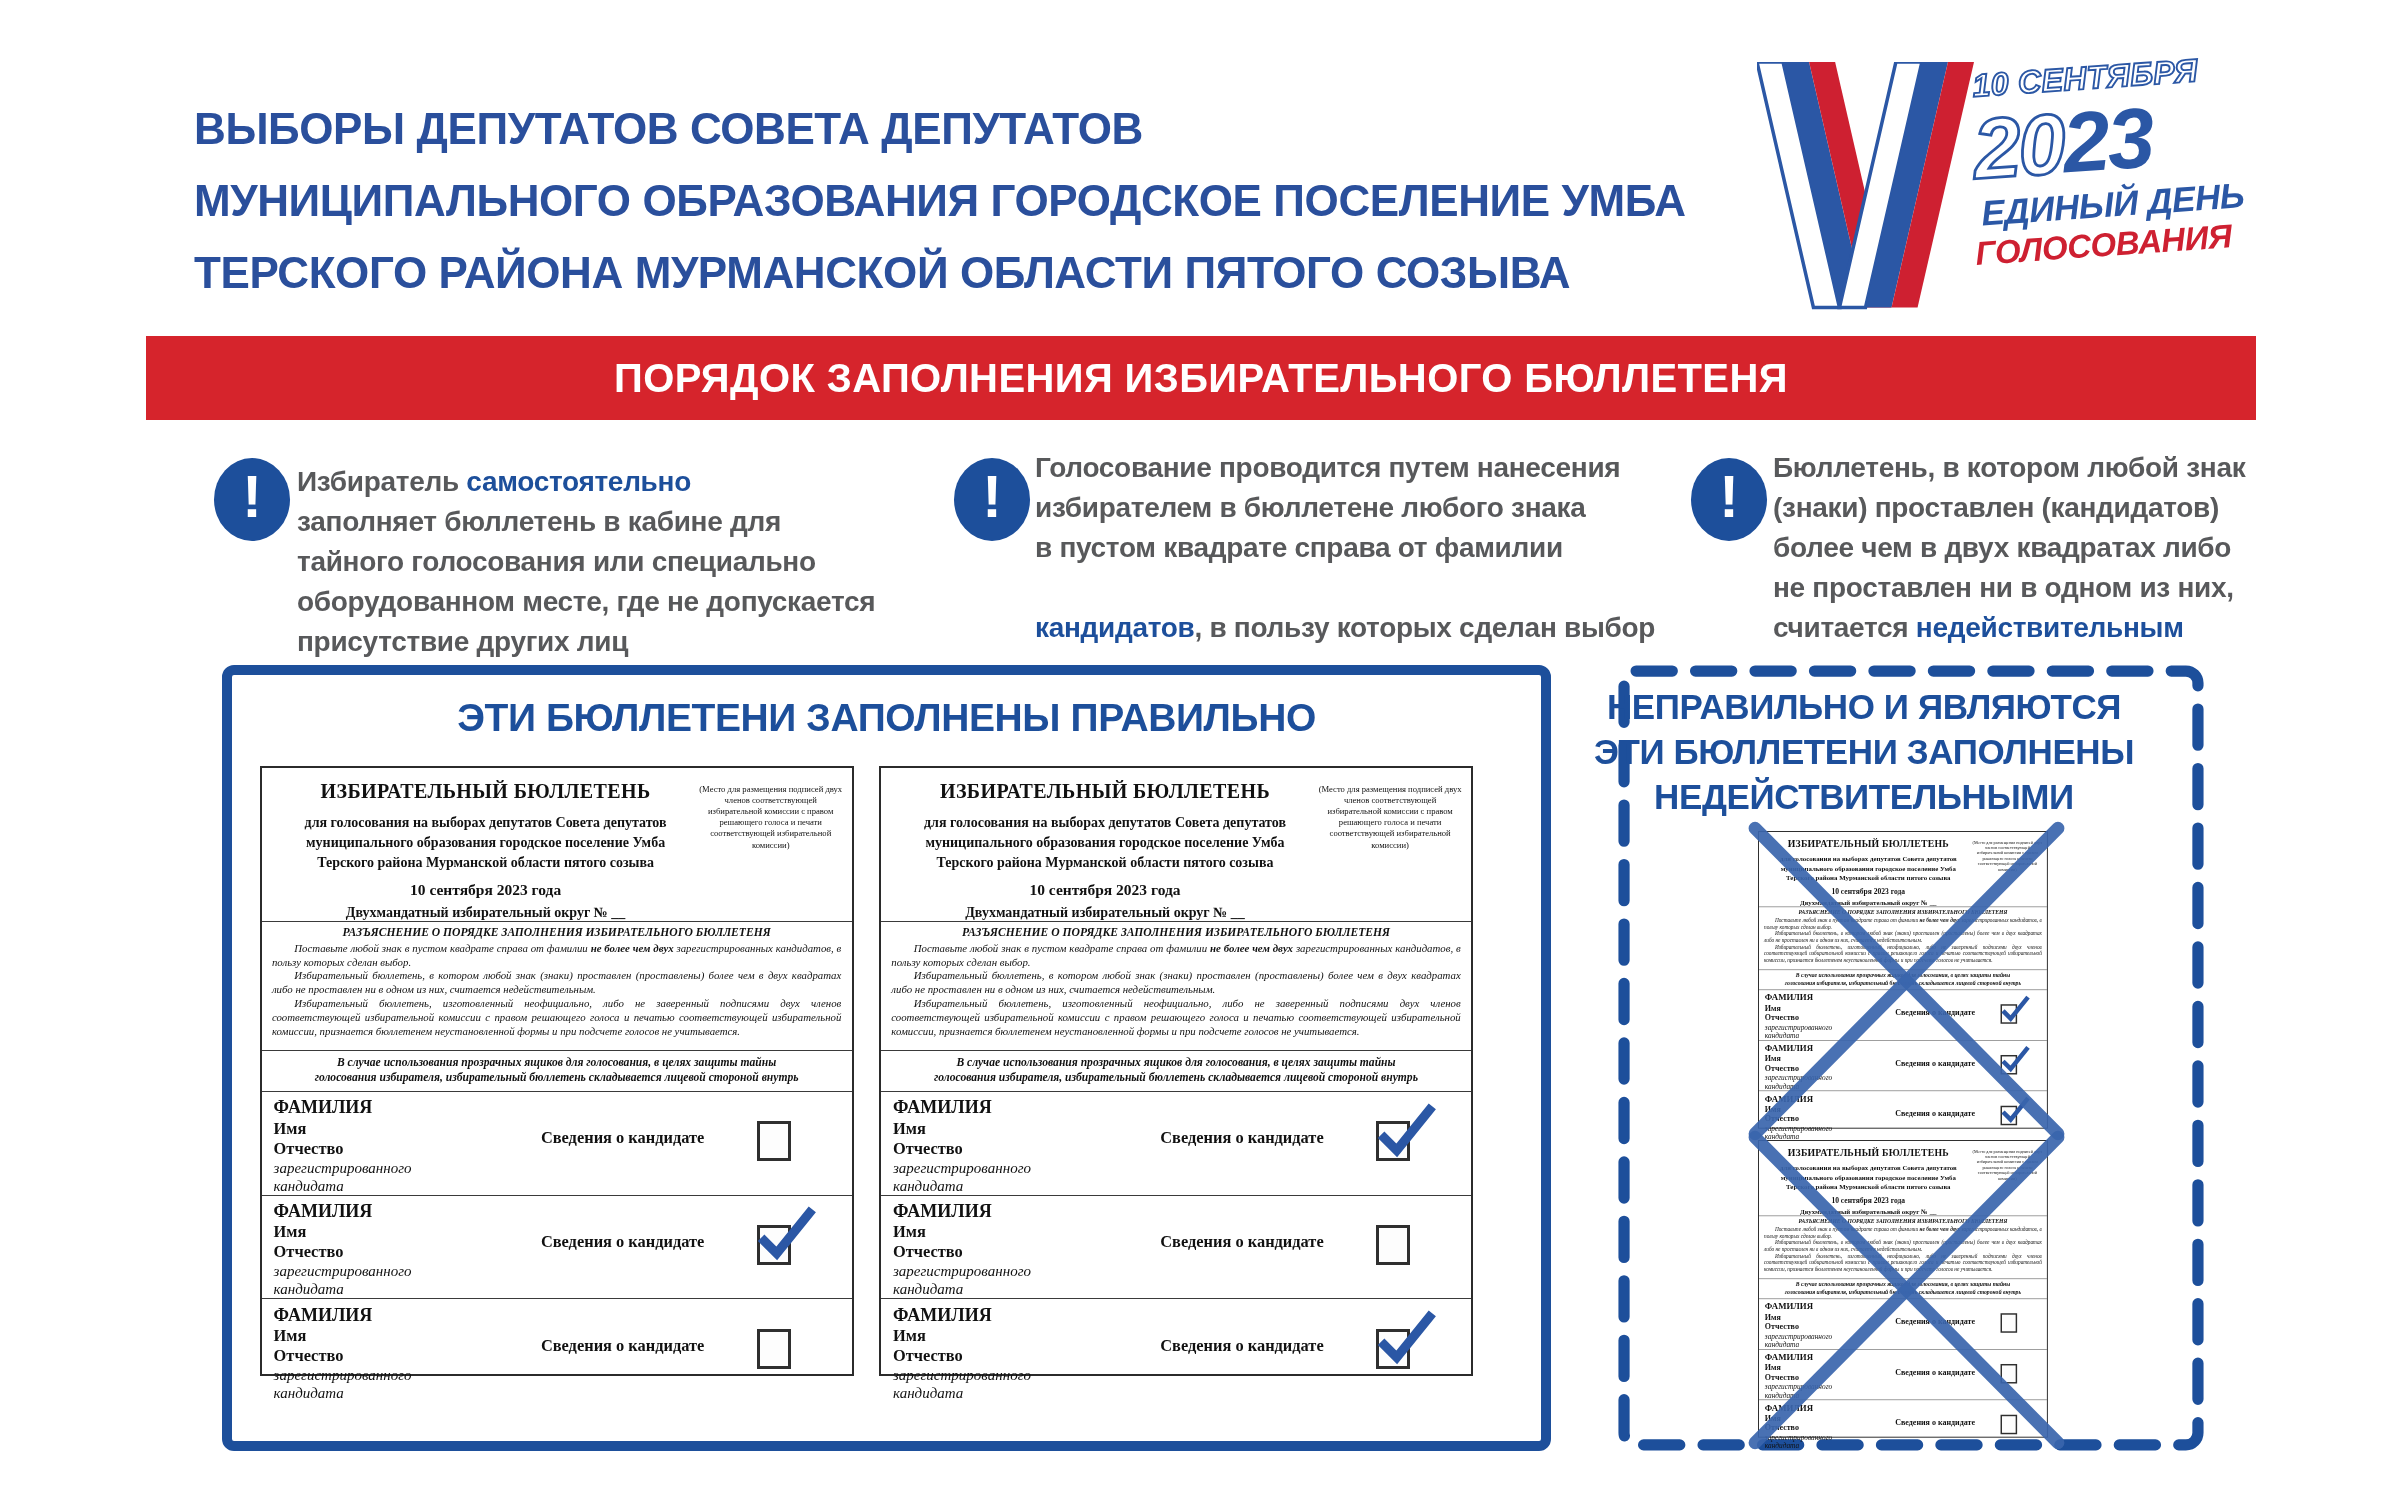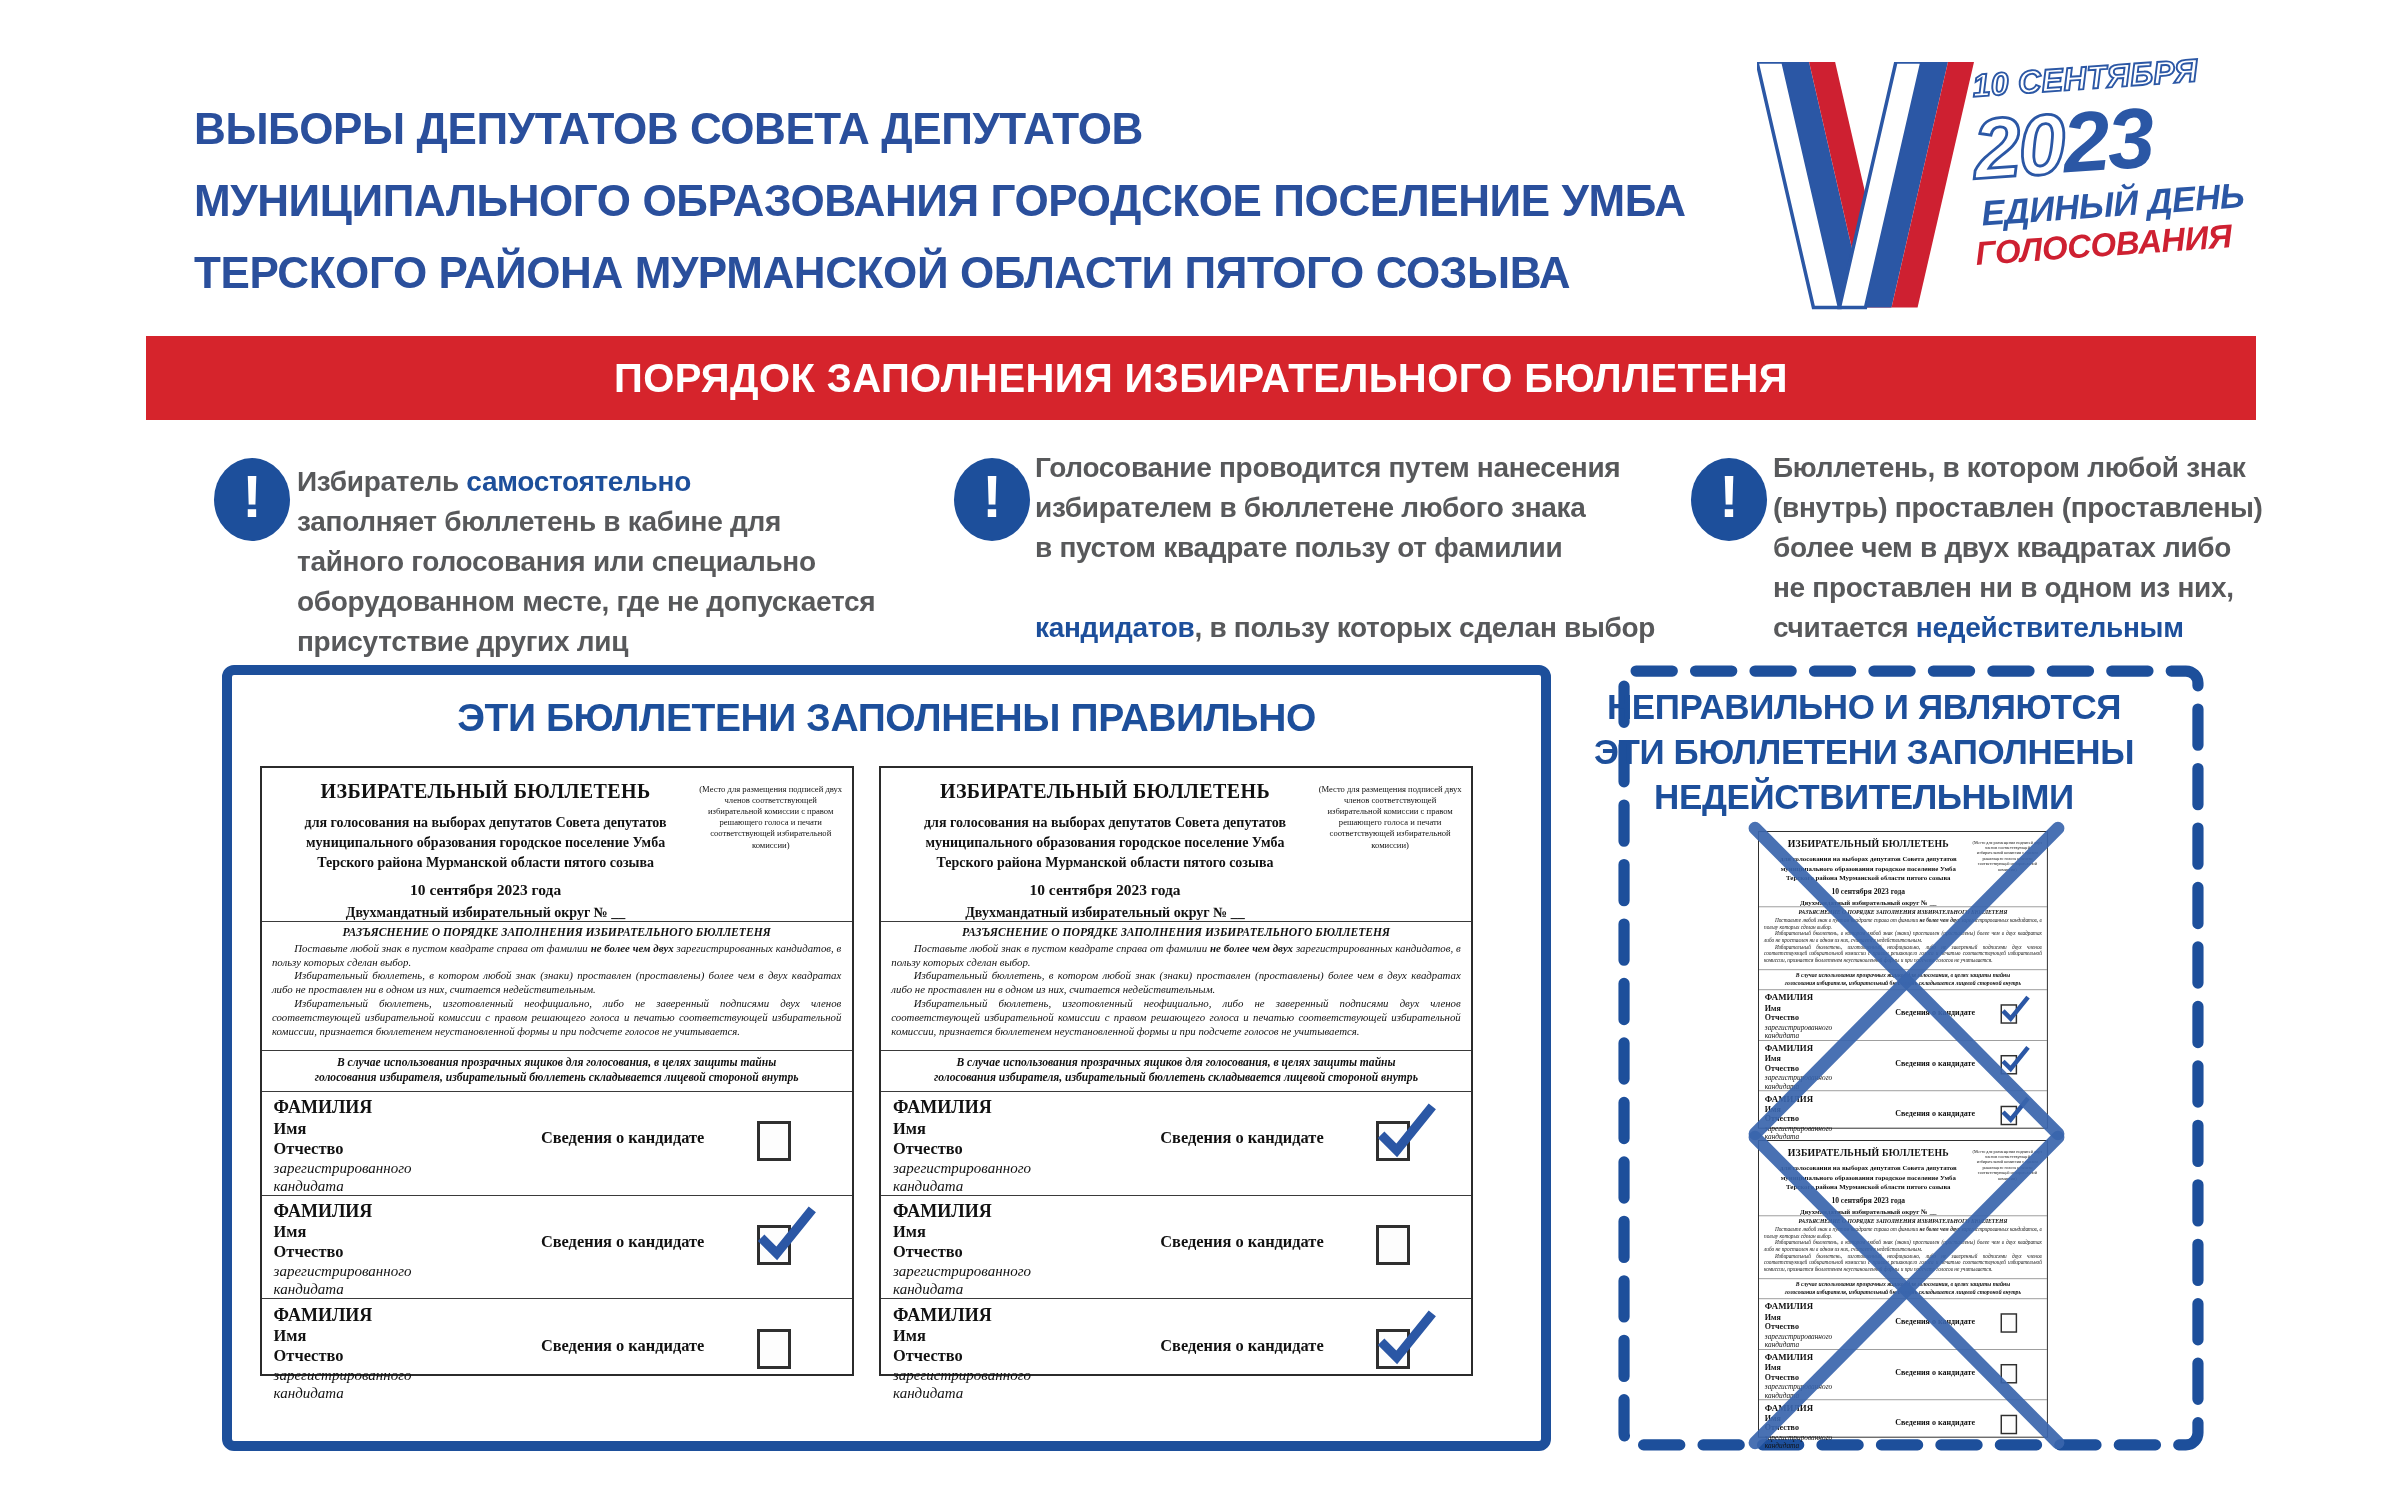--- a/index.html
+++ b/index.html
@@ -111,23 +111,23 @@
       <div class="l-eden">ЕДИНЫЙ ДЕНЬ</div>
       <div class="l-gol">ГОЛОСОВАНИЯ</div>
     </div>
   </div>
 
   <div class="banner"><span>ПОРЯДОК ЗАПОЛНЕНИЯ ИЗБИРАТЕЛЬНОГО БЮЛЛЕТЕНЯ</span></div>
 
   <div id="note-icon-0" class="note-icon"><span>!</span></div>
   <p id="note-text-0" class="note-text"><span>Избиратель </span><span class="hl">самостоятельно</span><br><span>заполняет бюллетень в кабине для</span><br><span>тайного голосования или специально</span><br><span>оборудованном месте, где не допускается</span><br><span>присутствие других лиц</span></p>
   <div id="note-icon-1" class="note-icon"><span>!</span></div>
-  <p id="note-text-1" class="note-text"><span>Голосование проводится путем нанесения</span><br><span>избирателем в бюллетене любого знака</span><br><span>в пустом квадрате пользу от фамилии</span><br><br><span class="hl">кандидатов</span><span>, в пользу которых сделан выбор</span></p>
+  <p id="note-text-1" class="note-text"><span>Голосование проводится путем нанесения</span><br><span>избирателем в бюллетене любого знака</span><br><span>в пустом квадрате справа от фамилии</span><br><br><span class="hl">кандидатов</span><span>, в пользу которых сделан выбор</span></p>
   <div id="note-icon-2" class="note-icon"><span>!</span></div>
-  <p id="note-text-2" class="note-text"><span>Бюллетень, в котором любой знак</span><br><span>(внутрь) проставлен (проставлены)</span><br><span>более чем в двух квадратах либо</span><br><span>не проставлен ни в одном из них,</span><br><span>считается </span><span class="hl">недействительным</span></p>
+  <p id="note-text-2" class="note-text"><span>Бюллетень, в котором любой знак</span><br><span>(знаки) проставлен (кандидатов)</span><br><span>более чем в двух квадратах либо</span><br><span>не проставлен ни в одном из них,</span><br><span>считается </span><span class="hl">недействительным</span></p>
 
   <div class="valid-box">
     <div class="valid-heading">ЭТИ БЮЛЛЕТЕНИ ЗАПОЛНЕНЫ ПРАВИЛЬНО</div>
     <div class="valid-ballots">
       <div class="ballot-slot">
           <div class="ballot">
             <div class="b-header">
               <div class="b-head-main">
                 <div class="b-title">ИЗБИРАТЕЛЬНЫЙ БЮЛЛЕТЕНЬ</div>
                 <div class="b-sub">для голосования на выборах депутатов Совета депутатов</div>

